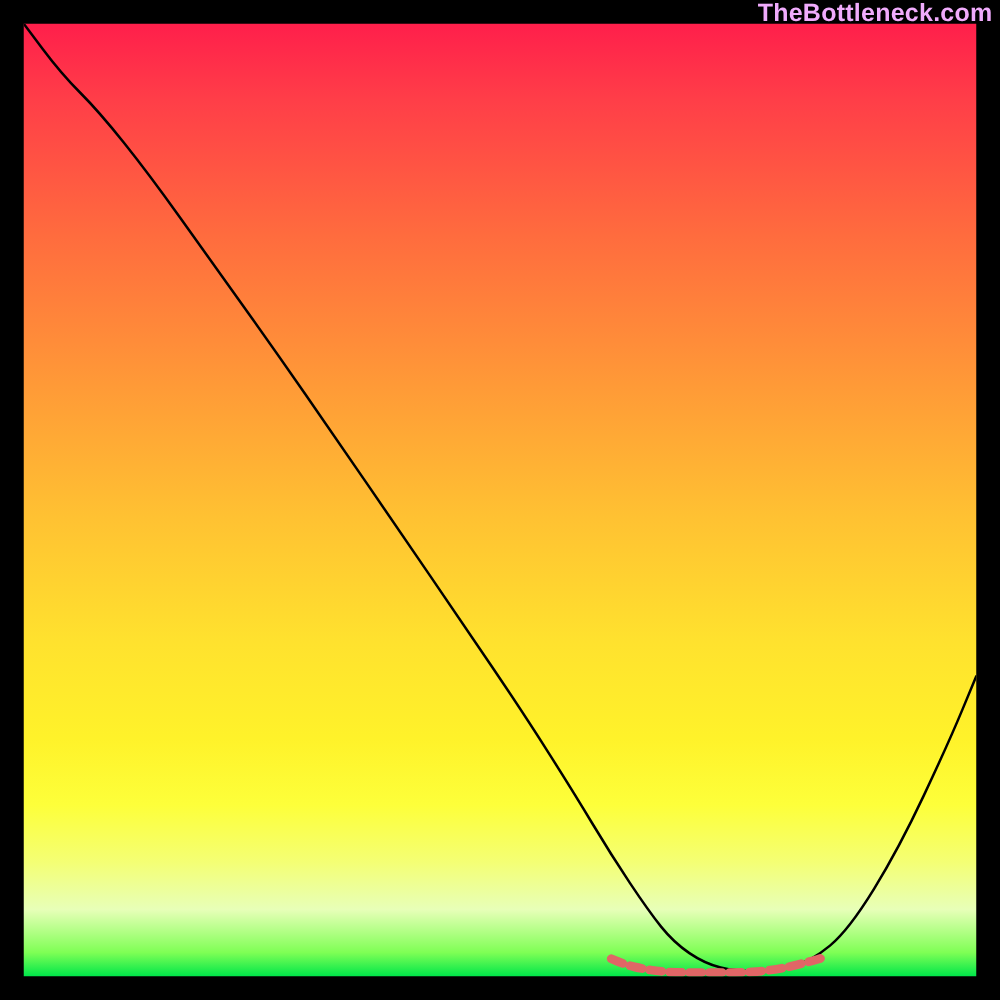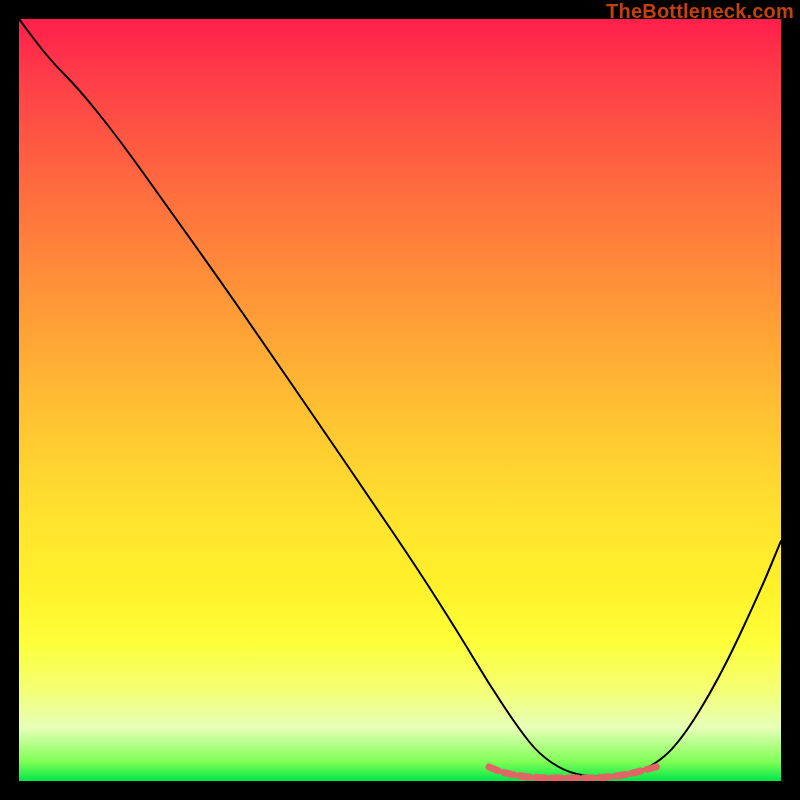--- a/index.html
+++ b/index.html
@@ -38,21 +38,21 @@
       #f4ff74 88%,
       #e7ffb8 93%,
       #7fff55 97.5%,
       #00e64a 100%
     );
   }
   .watermark {
     position: absolute;
     top: 0px;
     right: 6px;
-    color: #c2410c;
+    color: #f0abfc;
     font-size: 20px;
     font-weight: 600;
     letter-spacing: 0.2px;
     z-index: 5;
     user-select: none;
   }
   svg.curve {
     position: absolute;
     left: 0;
     top: 0;

